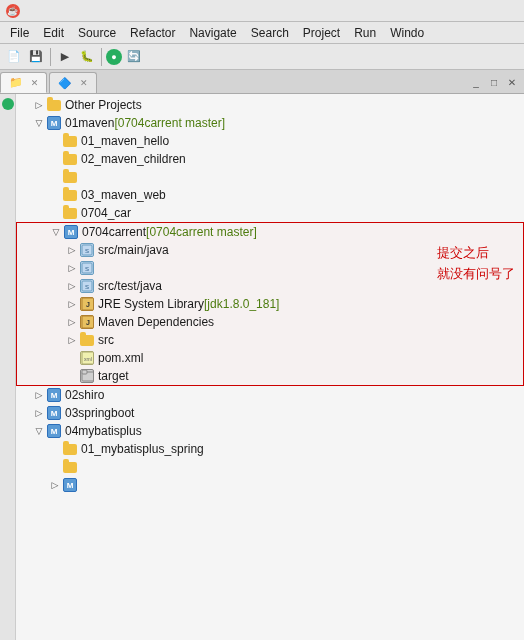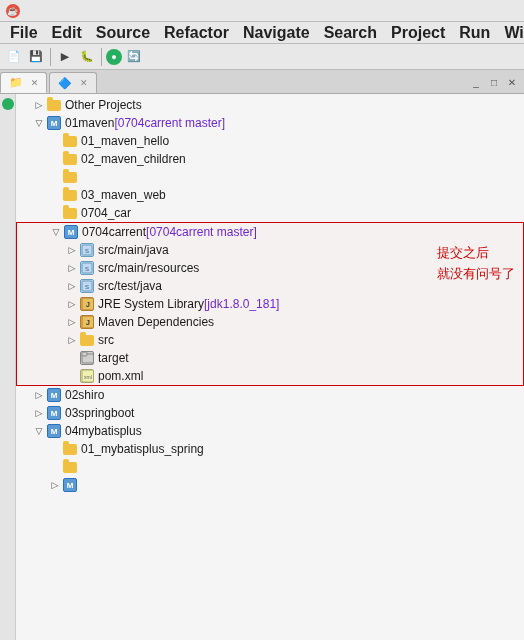--- a/index.html
+++ b/index.html
@@ -39,24 +39,23 @@
       background: #e8e8e8;
       border-bottom: 1px solid #bbb;
       padding: 2px 4px;
       display: flex;
       align-items: center;
       gap: 2px;
       height: 22px;
     }
     .menu-item {
       padding: 2px 6px;
-      font-size: 16px;
+      font-size: 12px;
       color: #222;
       cursor: pointer;
-      font-weight: bold;
     }
 
     
     .toolbar {
       background: #e8e8e8;
       border-bottom: 1px solid #bbb;
       padding: 2px 4px;
       display: flex;
       align-items: center;
       gap: 2px;
@@ -190,21 +189,21 @@
       display: inline-flex;
       align-items: center;
       justify-content: center;
       flex-shrink: 0;
     }
 
     .node-label {
       font-size: 12px;
       color: #1a1a1a;
     }
-    .node-label-gray { color: #6d28d9; }
+    .node-label-gray { color: #4d7c0f; }
 
     
     .icon-folder {
       width: 14px; height: 11px;
       background: #f0c040;
       border-radius: 0 2px 2px 2px;
       position: relative;
     }
     .icon-folder::before {
       content: '';
@@ -424,21 +423,20 @@
           <span class="indent" style="width: 48px; display: inline-block;"></span>
           <span class="expand-icon">▷</span>
           <span class="node-icon">
             <div class="icon-src">
               <svg width="12" height="12">
                 <rect x="1" y="1" width="10" height="10" fill="#c0d8f0" stroke="#6a9ec0" rx="1"></rect>
                 <text x="6" y="9" font-size="6" text-anchor="middle" fill="#2c5f8a">S</text>
               </svg>
             </div>
           </span>
-          <span class="node-label">src/main/resources</span>
         </div>
         <div class="tree-node">
           <span class="indent" style="width: 48px; display: inline-block;"></span>
           <span class="expand-icon">▷</span>
           <span class="node-icon">
             <div class="icon-src">
               <svg width="12" height="12">
                 <rect x="1" y="1" width="10" height="10" fill="#c0d8f0" stroke="#6a9ec0" rx="1"></rect>
                 <text x="6" y="9" font-size="6" text-anchor="middle" fill="#2c5f8a">S</text>
               </svg>
@@ -478,42 +476,42 @@
           <span class="expand-icon">▷</span>
           <span class="node-icon">
             <div class="icon-folder"></div>
           </span>
           <span class="node-label">src</span>
         </div>
         <div class="tree-node">
           <span class="indent" style="width: 48px; display: inline-block;"></span>
           <span class="expand-icon"> </span>
           <span class="node-icon">
+            <div class="icon-xml">
+              <svg width="14" height="14">
+                <rect x="1" y="1" width="12" height="12" fill="#f0f0b0" stroke="#aaa870" rx="1"></rect>
+                <text x="7" y="10" font-size="5" text-anchor="middle" fill="#666">xml</text>
+              </svg>
+            </div>
+          </span>
+          <span class="node-label">pom.xml</span>
+        </div>
+        <div class="tree-node">
+          <span class="indent" style="width: 48px; display: inline-block;"></span>
+          <span class="expand-icon"> </span>
+          <span class="node-icon">
             <div class="icon-target">
               <svg width="14" height="14">
                 <rect x="1" y="3" width="12" height="9" fill="#d0d0d0" stroke="#888" rx="1"></rect>
                 <rect x="1" y="1" width="5" height="4" fill="#d0d0d0" stroke="#888" rx="1"></rect>
               </svg>
             </div>
           </span>
           <span class="node-label">target</span>
         </div>
-        <div class="tree-node">
-          <span class="indent" style="width: 48px; display: inline-block;"></span>
-          <span class="expand-icon"> </span>
-          <span class="node-icon">
-            <div class="icon-xml">
-              <svg width="14" height="14">
-                <rect x="1" y="1" width="12" height="12" fill="#f0f0b0" stroke="#aaa870" rx="1"></rect>
-                <text x="7" y="10" font-size="5" text-anchor="middle" fill="#666">xml</text>
-              </svg>
-            </div>
-          </span>
-          <span class="node-label">pom.xml</span>
-        </div>
       </div>
       <div class="tree-node">
         <span class="indent" style="width: 16px; display: inline-block;"></span>
         <span class="expand-icon">▷</span>
         <span class="node-icon">
           <div class="icon-project" style="background: rgb(91, 155, 213); border: 1px solid rgb(44, 111, 186); font-size: 8px; font-weight: bold; color: white;">M</div>
         </span>
         <span class="node-label">02shiro</span>
       </div>
       <div class="tree-node">

